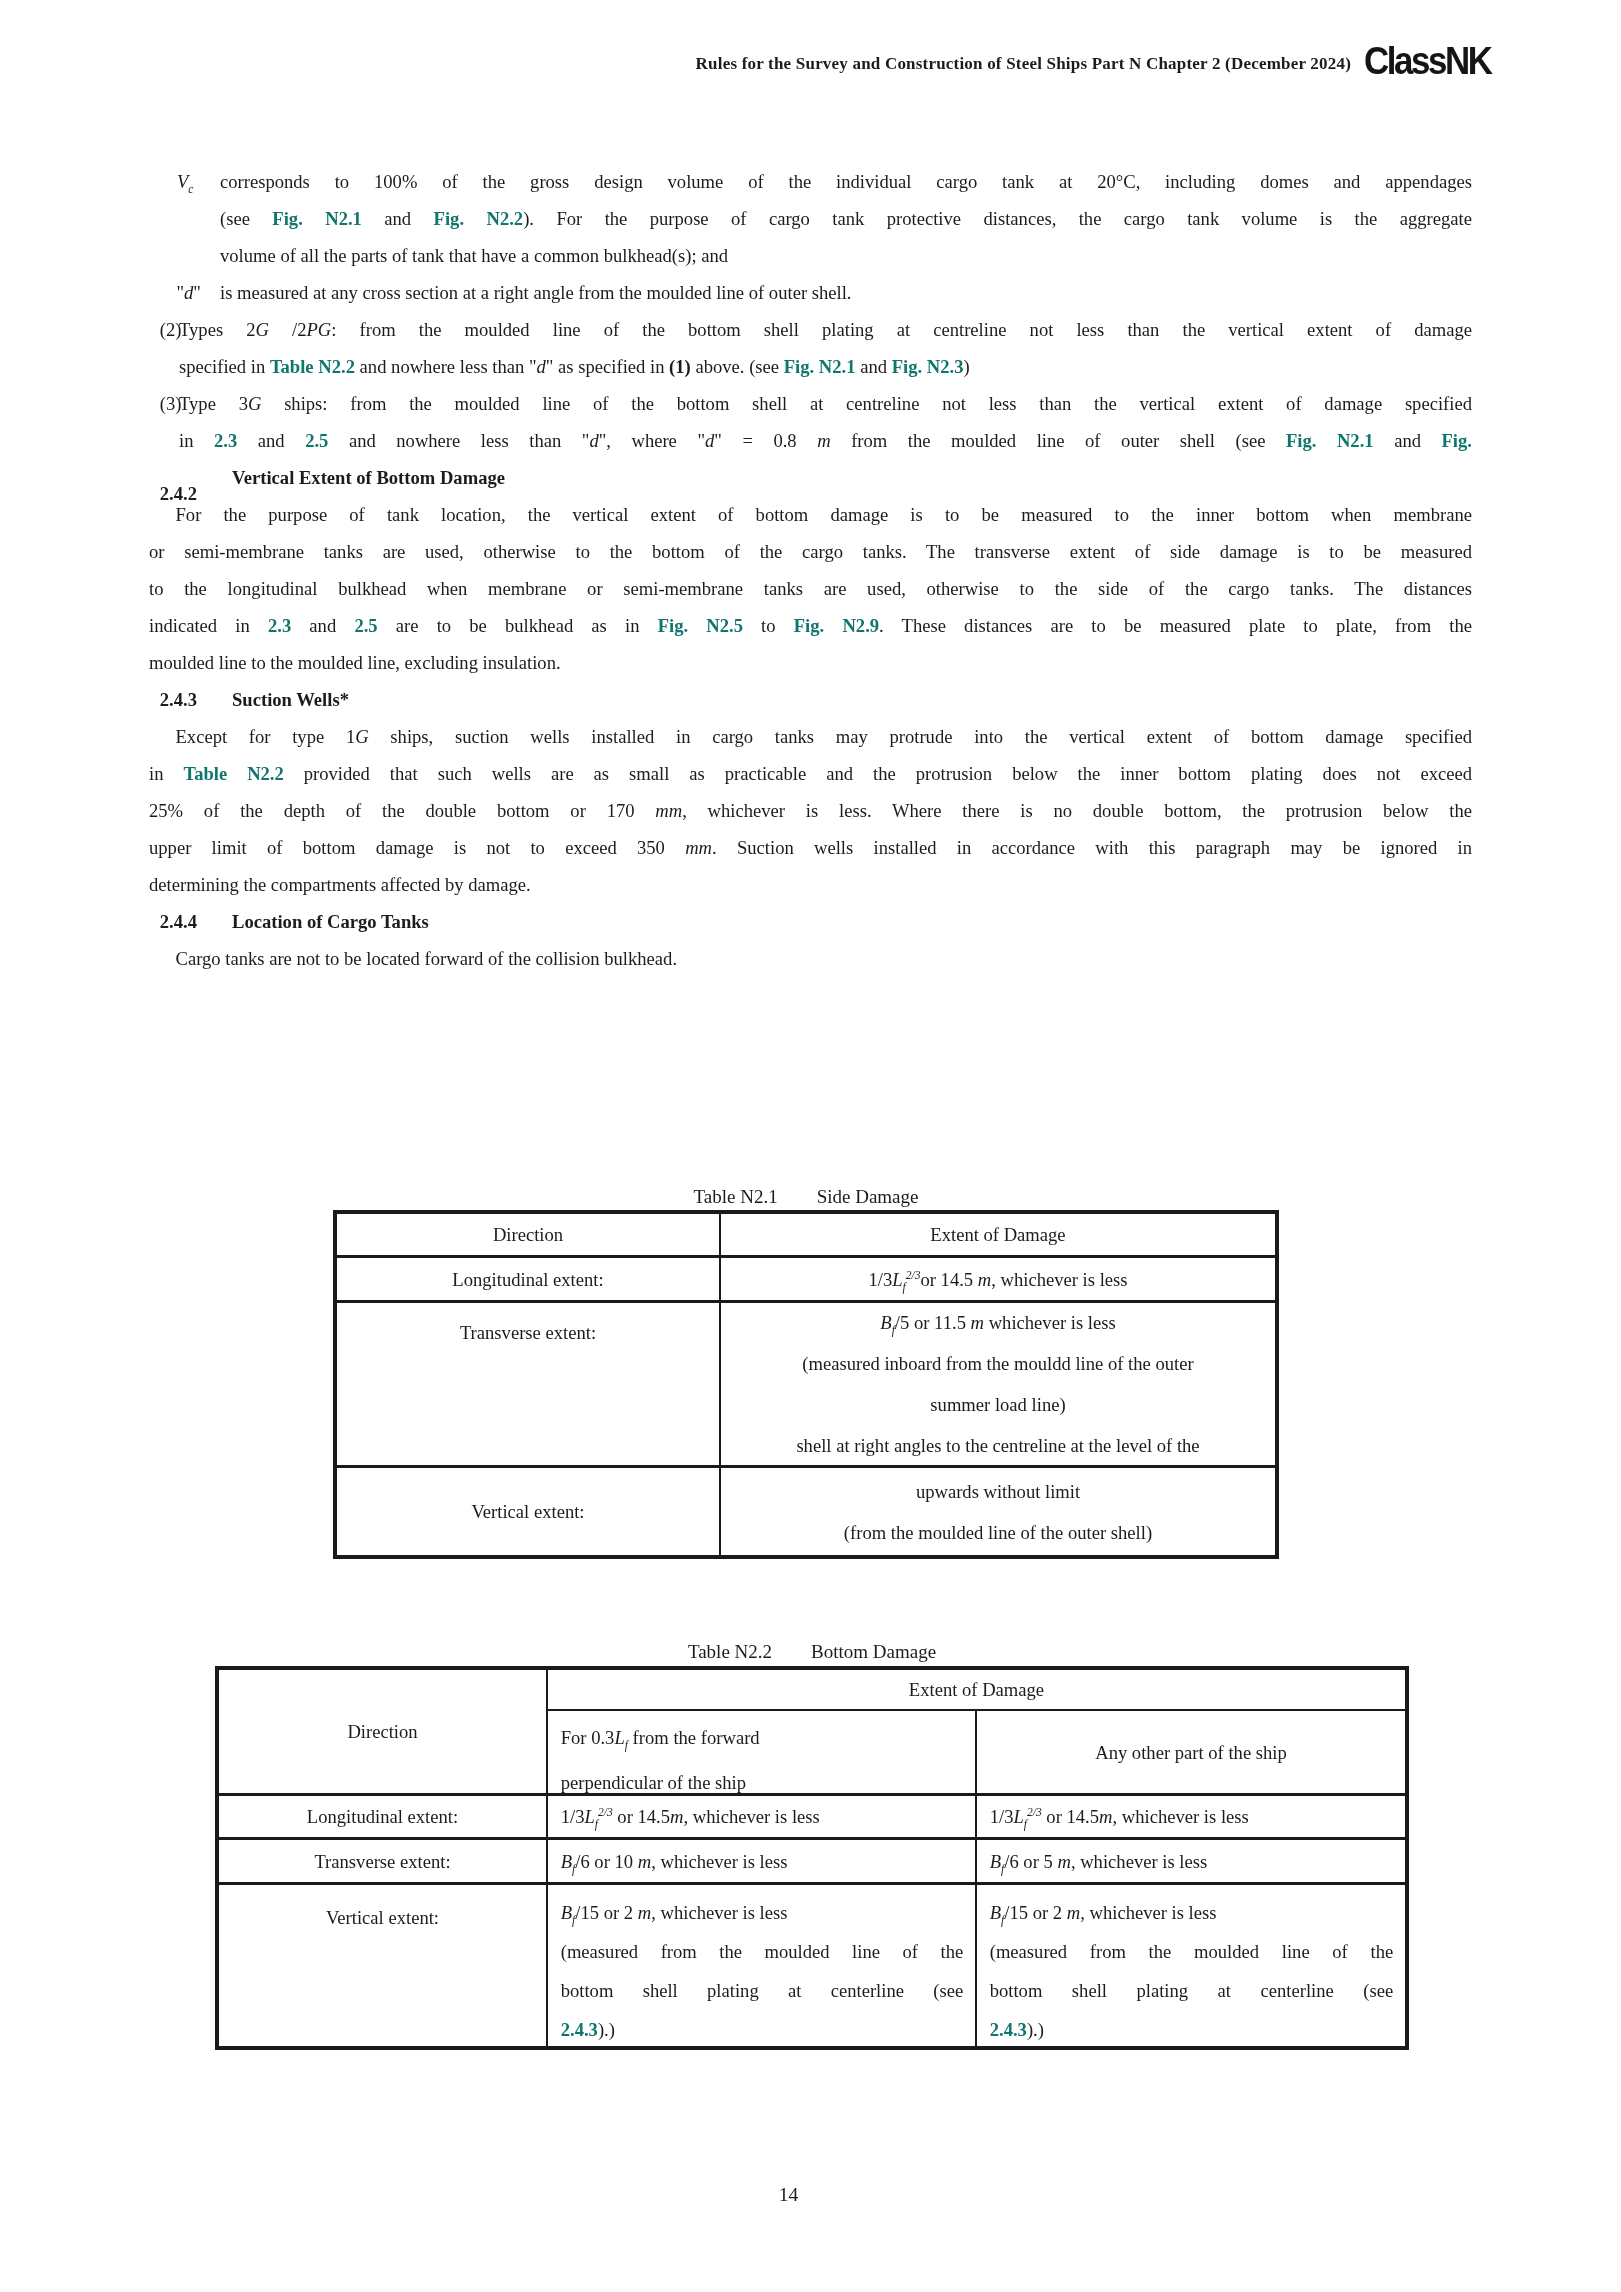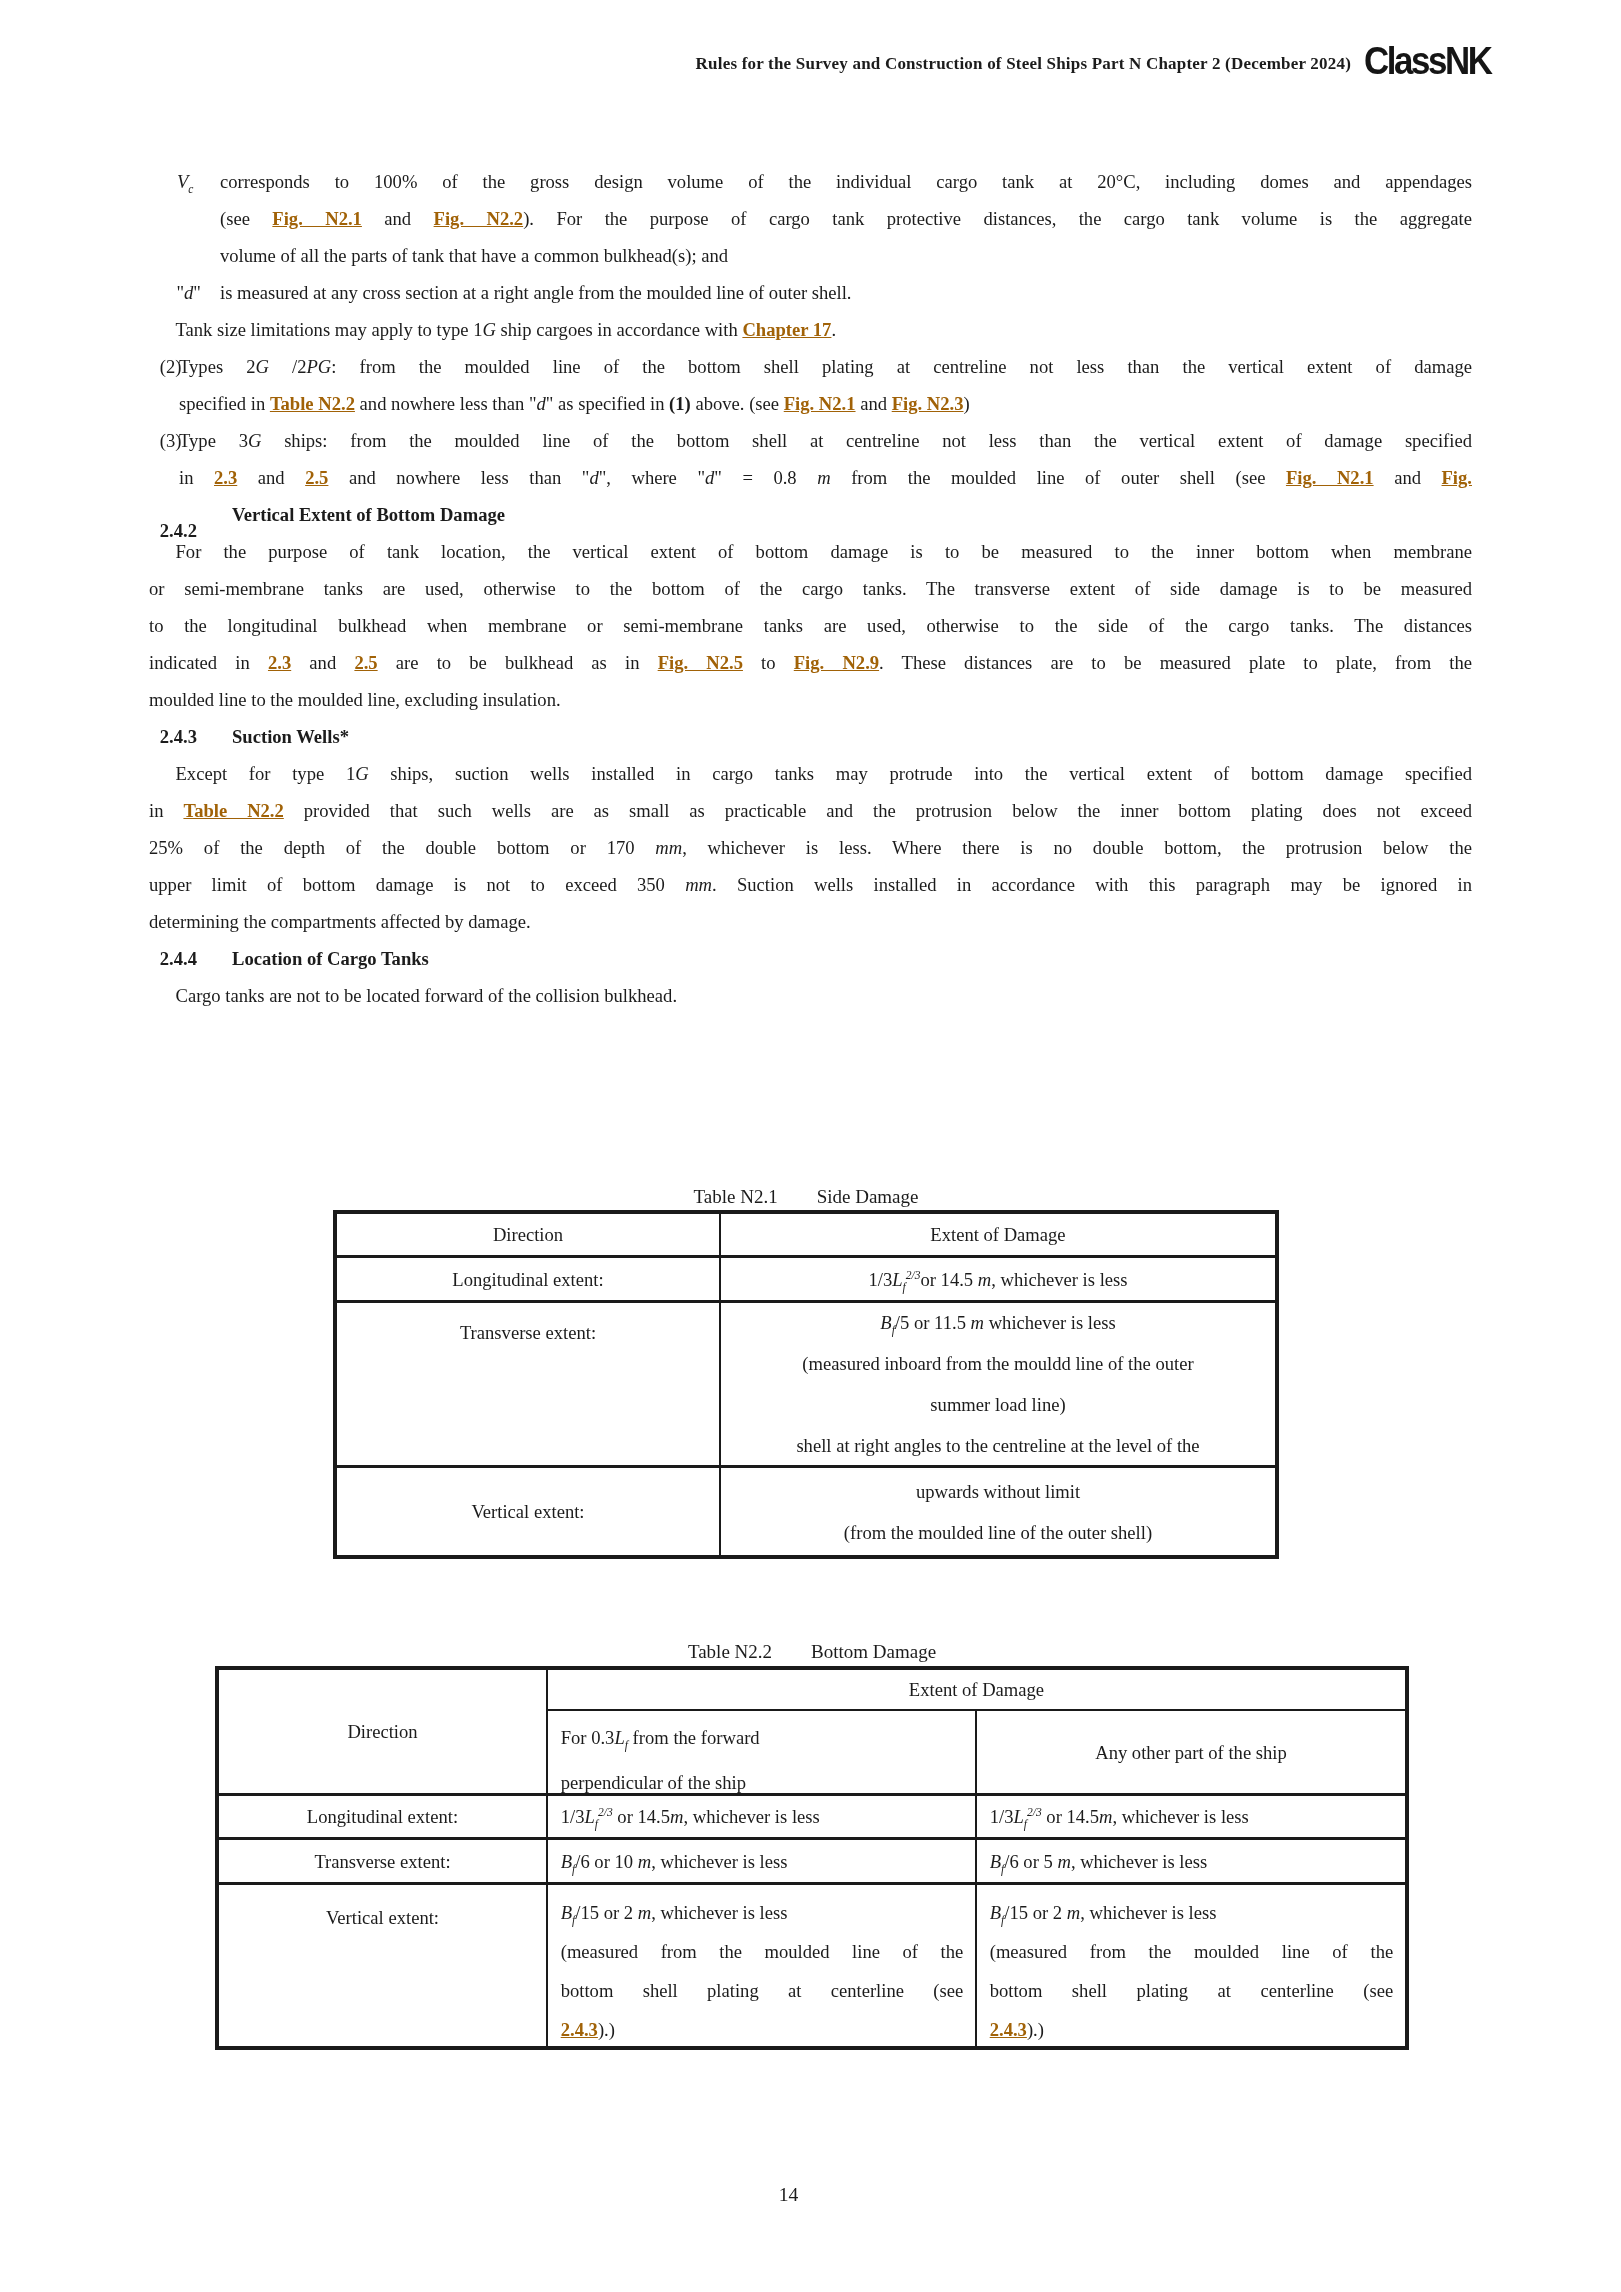--- a/index.html
+++ b/index.html
@@ -10,21 +10,21 @@
   #logo{top:39px;left:1364px;font-family:"Liberation Sans",sans-serif;font-weight:bold;font-size:36px;letter-spacing:-2.5px;transform:scale(.97,1.06);transform-origin:left top;color:#151515;}
   
   #bodytext{top:163px;left:149px;width:1323px;font-size:18.6px;}
   .ln{position:relative;height:37px;line-height:37px;white-space:normal;}
   .ln.j{text-align:justify;text-align-last:justify;}
   .ln.l{text-align:left;}
   .ln.c{text-align:center;}
   .lab{position:absolute;top:0;}
   .i{font-style:italic;}
   .b{font-weight:bold;}
-  .k{font-weight:bold;color:#a16207;text-decoration:underline;}
+  .k{font-weight:bold;color:#0f766e;}
   sub{font-size:62%;line-height:0;}
   sup{font-size:62%;line-height:0;}
   
   .caption{height:33px;line-height:33px;text-align:center;font-size:19px;}
   #cap21{top:1180px;left:333px;width:946px;}
   #cap22{top:1635px;left:215px;width:1194px;}
   .caption span + span{margin-left:39px;}
   
   .tbl{background:#fff;border:4.4px solid #1a1a1a;display:grid;font-size:18.6px;box-sizing:border-box;}
   .tc{display:flex;flex-direction:column;justify-content:center;box-sizing:border-box;overflow:hidden;}
@@ -53,21 +53,20 @@
 <body>
 
 <div class="abs" id="hdr-title">Rules for the Survey and Construction of Steel Ships Part N Chapter 2 (December 2024)</div>
 <div class="abs" id="logo">ClassNK</div>
 
 <div class="abs" id="bodytext">
     <div class="ln j" style="padding-left: 71px;"><span class="lab" style="left: 28px;"><span class="i">V<sub>c</sub></span></span><span>corresponds to 100% of the gross design volume of the individual cargo tank at 20°C, including domes and appendages</span></div>
     <div class="ln j" style="padding-left: 71px;"><span>(see </span><span class="k">Fig. N2.1</span><span> and </span><span class="k">Fig. N2.2</span><span>). For the purpose of cargo tank protective distances, the cargo tank volume is the aggregate</span></div>
     <div class="ln l" style="padding-left: 71px;"><span>volume of all the parts of tank that have a common bulkhead(s); and</span></div>
     <div class="ln l" style="padding-left: 71px;"><span class="lab" style="left: 27.4px;"><span>"</span><span class="i">d</span><span>"</span></span><span>is measured at any cross section at a right angle from the moulded line of outer shell.</span></div>
-    <div class="ln l" style="padding-left: 26.5px;"><span>Tank size limitations may apply to type 1</span><span class="i">G</span><span> ship cargoes in accordance with </span><span class="k">Chapter 17</span><span>.</span></div>
     <div class="ln j" style="padding-left: 30px;"><span class="lab" style="left: 10.8px;"><span>(2)</span></span><span>Types 2</span><span class="i">G</span><span> /2</span><span class="i">PG</span><span>: from the moulded line of the bottom shell plating at centreline not less than the vertical extent of damage</span></div>
     <div class="ln l" style="padding-left: 30px;"><span>specified in </span><span class="k">Table N2.2</span><span> and nowhere less than "</span><span class="i">d</span><span>" as specified in </span><span class="b">(1)</span><span> above. (see </span><span class="k">Fig. N2.1</span><span> and </span><span class="k">Fig. N2.3</span><span>)</span></div>
     <div class="ln j" style="padding-left: 30px;"><span class="lab" style="left: 10.8px;"><span>(3)</span></span><span>Type 3</span><span class="i">G</span><span> ships: from the moulded line of the bottom shell at centreline not less than the vertical extent of damage specified</span></div>
     <div class="ln j" style="padding-left: 30px;"><span>in </span><span class="k">2.3</span><span> and </span><span class="k">2.5</span><span> and nowhere less than "</span><span class="i">d</span><span>", where "</span><span class="i">d</span><span>" = 0.8 </span><span class="i">m</span><span> from the moulded line of outer shell (see </span><span class="k">Fig. N2.1</span><span> and </span><span class="k">Fig.</span></div>
     <div class="ln l" style="padding-left: 83px;"><span class="lab" style="left: 10.8px; margin-top: 16px;"><span class="b">2.4.2</span></span><span class="b">Vertical Extent of Bottom Damage</span></div>
     <div class="ln j" style="padding-left: 26.5px;"><span>For the purpose of tank location, the vertical extent of bottom damage is to be measured to the inner bottom when membrane</span></div>
     <div class="ln j"><span>or semi-membrane tanks are used, otherwise to the bottom of the cargo tanks. The transverse extent of side damage is to be measured</span></div>
     <div class="ln j"><span>to the longitudinal bulkhead when membrane or semi-membrane tanks are used, otherwise to the side of the cargo tanks. The distances</span></div>
     <div class="ln j"><span>indicated in </span><span class="k">2.3</span><span> and </span><span class="k">2.5</span><span> are to be bulkhead as in </span><span class="k">Fig. N2.5</span><span> to </span><span class="k">Fig. N2.9</span><span>. These distances are to be measured plate to plate, from the</span></div>
     <div class="ln l"><span>moulded line to the moulded line, excluding insulation.</span></div>

